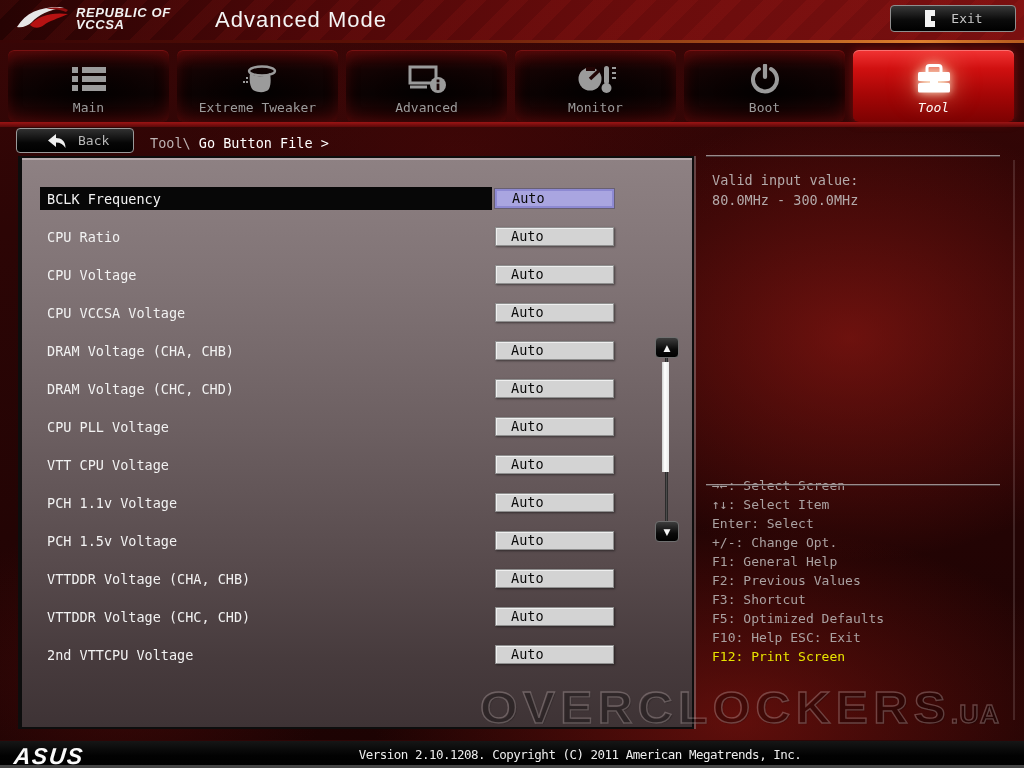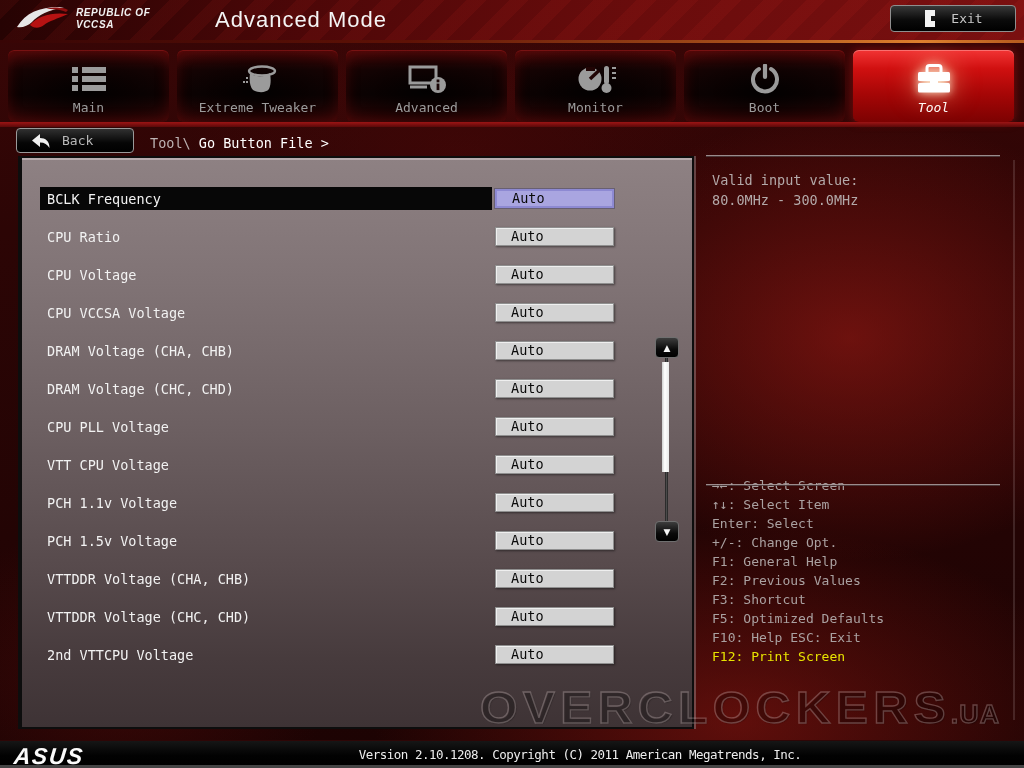--- a/index.html
+++ b/index.html
@@ -17,21 +17,21 @@
     background:rgba(200,185,185,.18);}
   
   .header{position:absolute;left:0;top:0;width:1024px;height:40px;
     background:
       repeating-linear-gradient(135deg, rgba(255,50,40,.07) 0 14px, rgba(0,0,0,0) 14px 30px),
       linear-gradient(90deg,#260303 0%,#4d0708 30%,#690c0c 62%,#7a1010 100%);}
   .header-line{position:absolute;left:0;top:40px;width:1024px;height:3px;
     background:linear-gradient(90deg,#380505 0%,#5f1206 40%,#a64e1a 72%,#e0832f 90%,#b55c1f 100%);}
   .rog-logo{position:absolute;left:16px;top:4px;}
   .brand{position:absolute;left:76px;top:7px;font-family:"Liberation Sans",sans-serif;
-    font-weight:bold;font-style:italic;font-size:10px;line-height:12px;color:#f2f2f2;
+    font-weight:bold;font-style:italic;font-size:13px;line-height:12px;color:#f2f2f2;
     letter-spacing:.6px;}
   .title{position:absolute;left:215px;top:7px;font-family:"Liberation Sans",sans-serif;
     font-size:22px;color:#f4f4f4;letter-spacing:1px;}
   .exit-btn{position:absolute;left:890px;top:5px;width:126px;height:27px;
     background:linear-gradient(180deg,#383838,#0b0b0b 55%,#000);
     border:1px solid #8f8f8f;border-radius:4px;display:flex;align-items:center;
     justify-content:center;gap:14px;color:#c6c6c6;font-family:"DejaVu Sans Mono",monospace;
     font-size:13px;padding:0;cursor:pointer;}
   
   .tabs{position:absolute;left:8px;top:50px;width:1008px;display:flex;gap:8px;}
@@ -49,21 +49,21 @@
     background:linear-gradient(180deg,#f23434 0%,#d01010 26%,#a50606 62%,#7c0202 100%);
     box-shadow:inset 0 1px 0 rgba(255,160,160,.55), 0 0 10px rgba(200,20,20,.5);font-style:italic;}
   .tab.active .tab-icon{filter:drop-shadow(0 0 5px rgba(255,238,210,.95))
       drop-shadow(0 0 13px rgba(255,190,140,.65));}
   .tab-band{position:absolute;left:0;top:122px;width:1024px;height:5px;
     background:linear-gradient(180deg,#9c1414,#5c0909);}
   
   .back-btn{position:absolute;left:16px;top:128px;width:118px;height:25px;
     background:linear-gradient(180deg,#303030,#060606 60%,#000);
     border:1px solid #9a9a9a;border-radius:4px;display:flex;align-items:center;
-    gap:12px;padding:0 0 0 14px;color:#b8b8b8;font-family:"DejaVu Sans Mono",monospace;
+    gap:12px;padding:0 0 0 30px;color:#b8b8b8;font-family:"DejaVu Sans Mono",monospace;
     font-size:13px;cursor:pointer;}
   .breadcrumb{position:absolute;left:150px;top:133px;height:20px;line-height:20px;
     font-size:13.5px;}
   .crumb-root{color:#bdb3b3;}
   .crumb-path{color:#fff;}
   
   .panel{position:absolute;left:18px;top:156px;width:676px;height:573px;box-sizing:border-box;
     border:2px solid #0d0d0d;border-left-width:4px;
     background:linear-gradient(180deg,#8e8183 0%,#80737５ 22%,#6c5f61 48%,#574a4c 72%,#473b3d 88%,#3e3335 100%);
     background:linear-gradient(180deg,#8e8183 0%,#807375 22%,#6c5f61 48%,#574a4c 72%,#473b3d 88%,#3e3335 100%);

